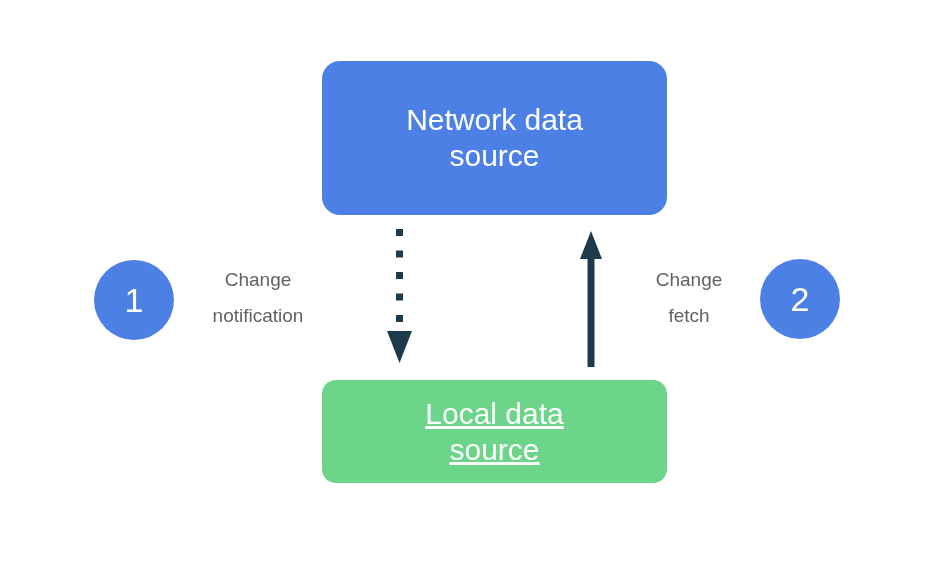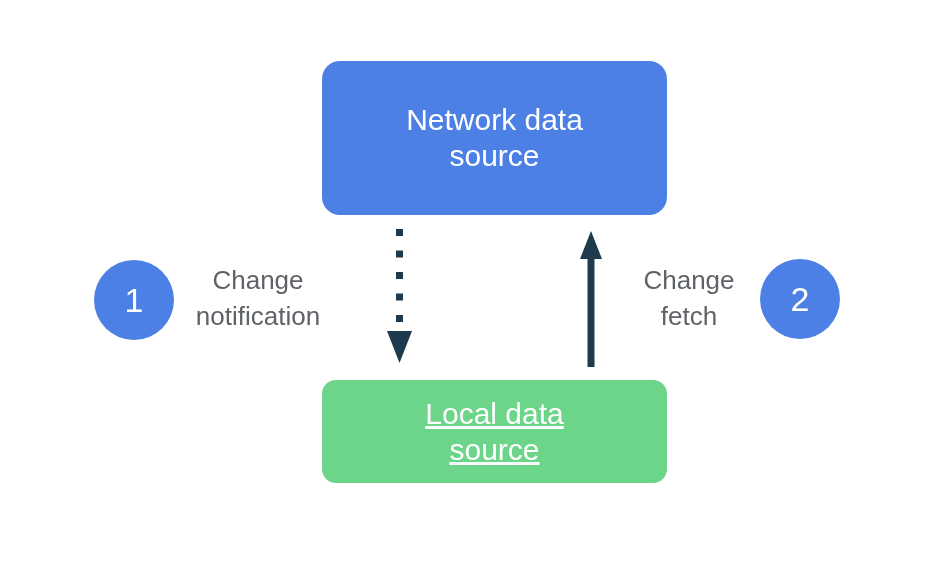--- a/index.html
+++ b/index.html
@@ -66,21 +66,21 @@
     display: flex;
     align-items: center;
     justify-content: center;
   }
   .badge-1 { left: 70px; top: 260px; }
   .badge-2 { left: 736px; top: 259px; }
   .step-label {
     position: absolute;
     width: 240px;
     color: #5F6368;
-    font-size: 26px;
+    font-size: 19px;
     line-height: 36px;
     text-align: center;
     white-space: pre-line;
   }
   .step-label-1 { left: 114px; top: 262px; }
   .step-label-2 { left: 545px; top: 262px; }
 </style>
 </head>
 <body>
 

